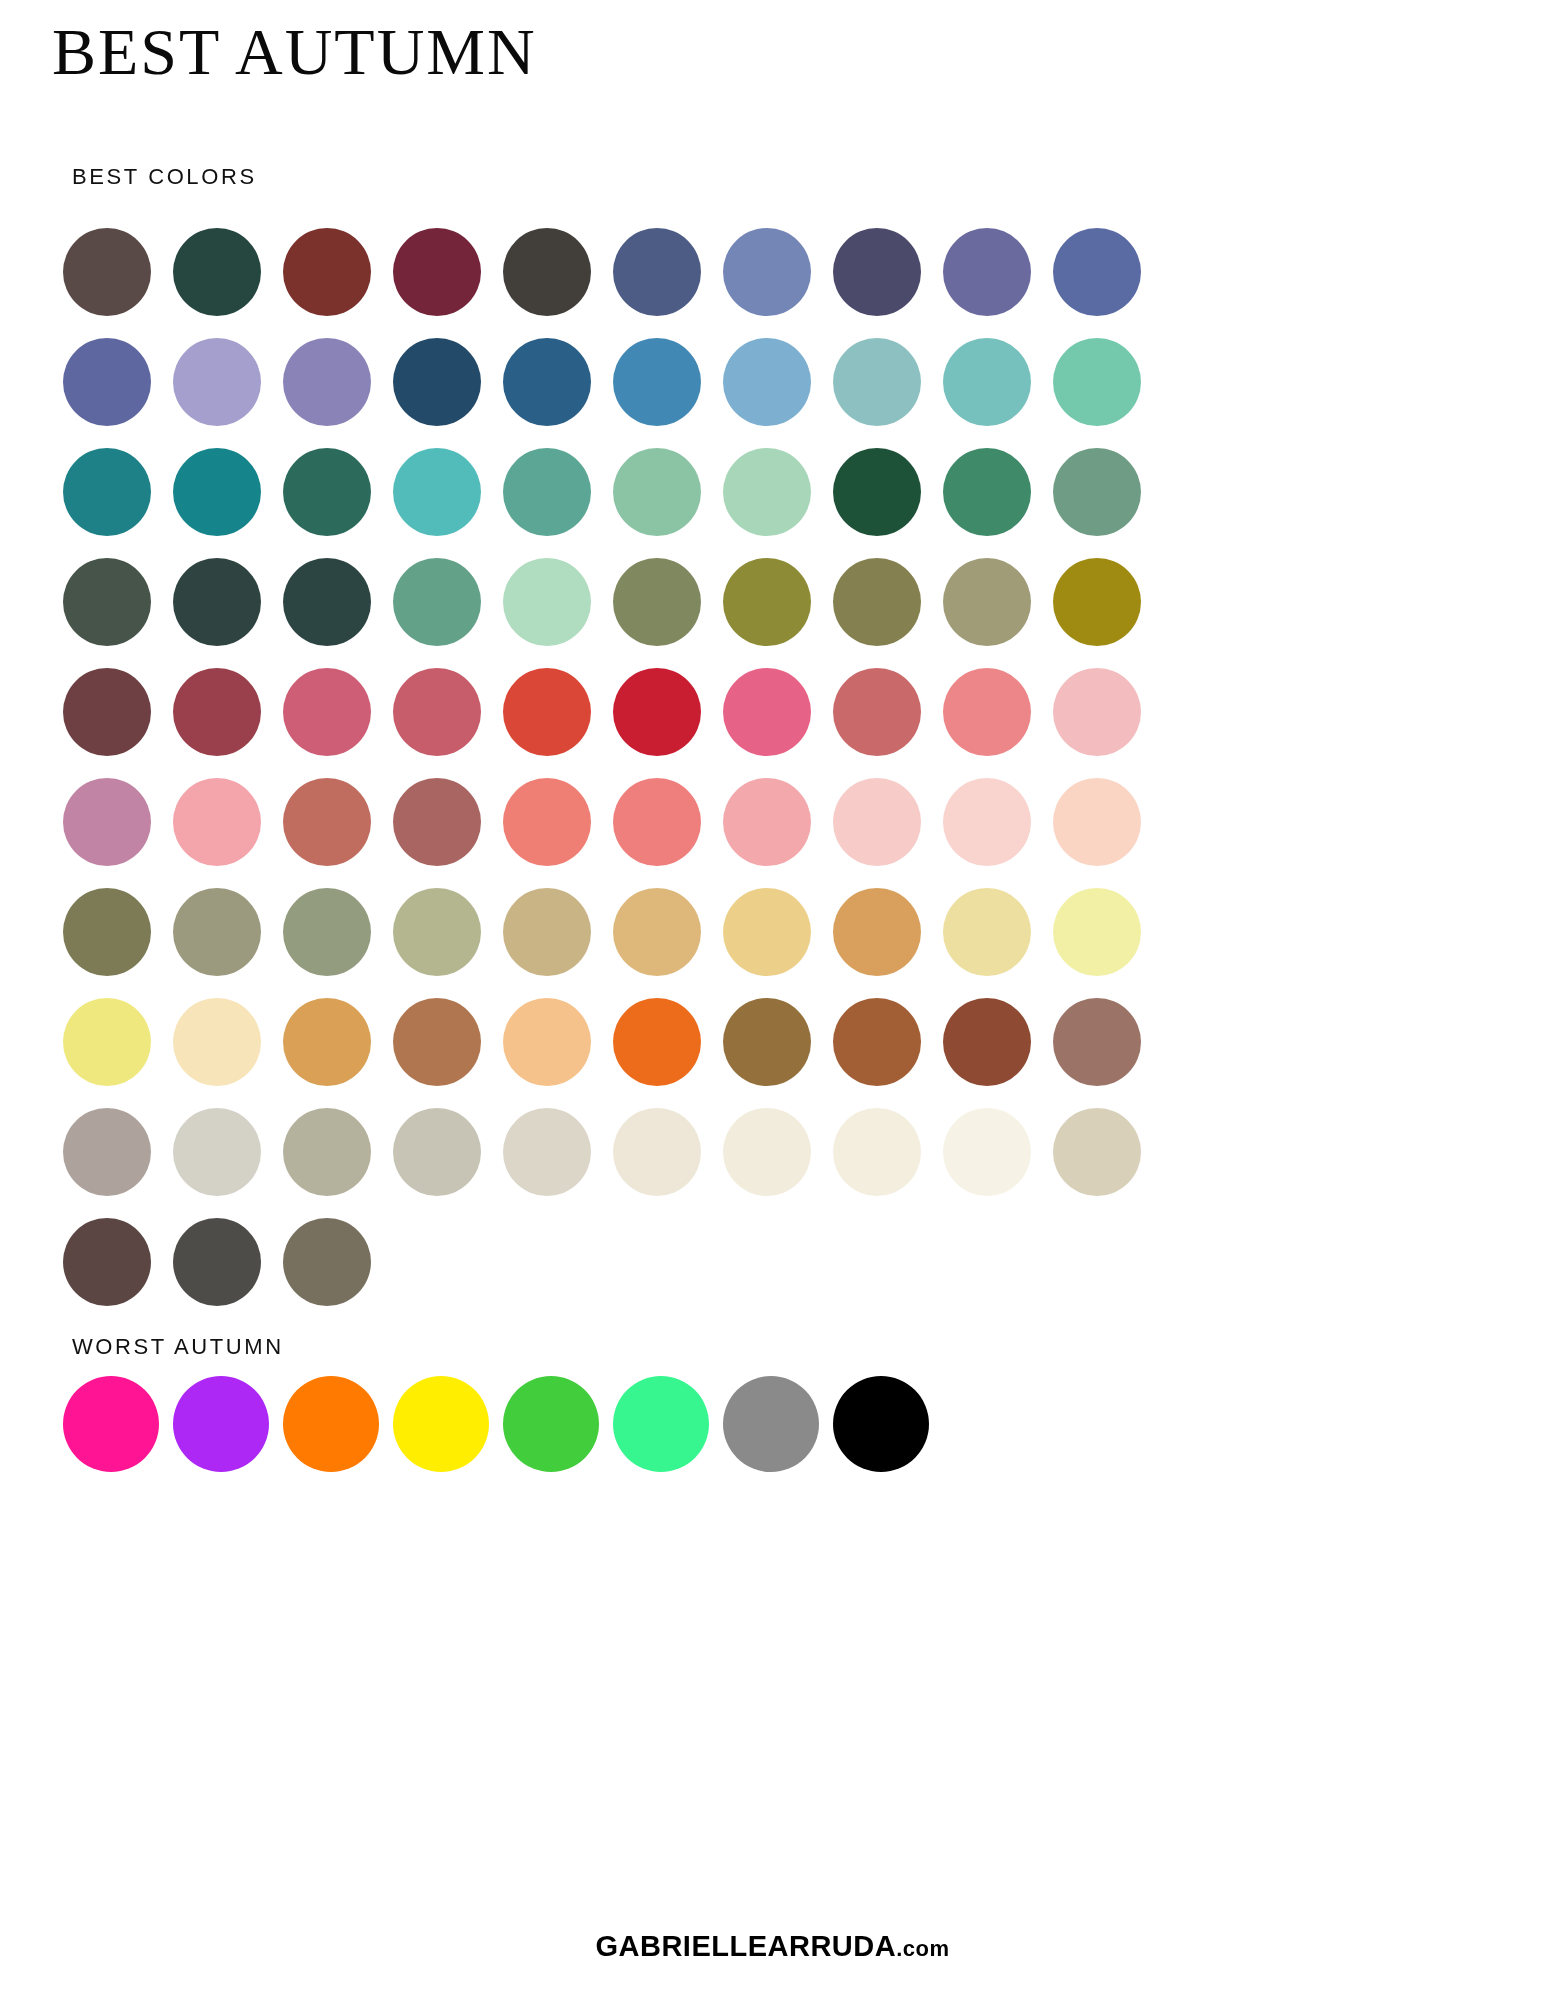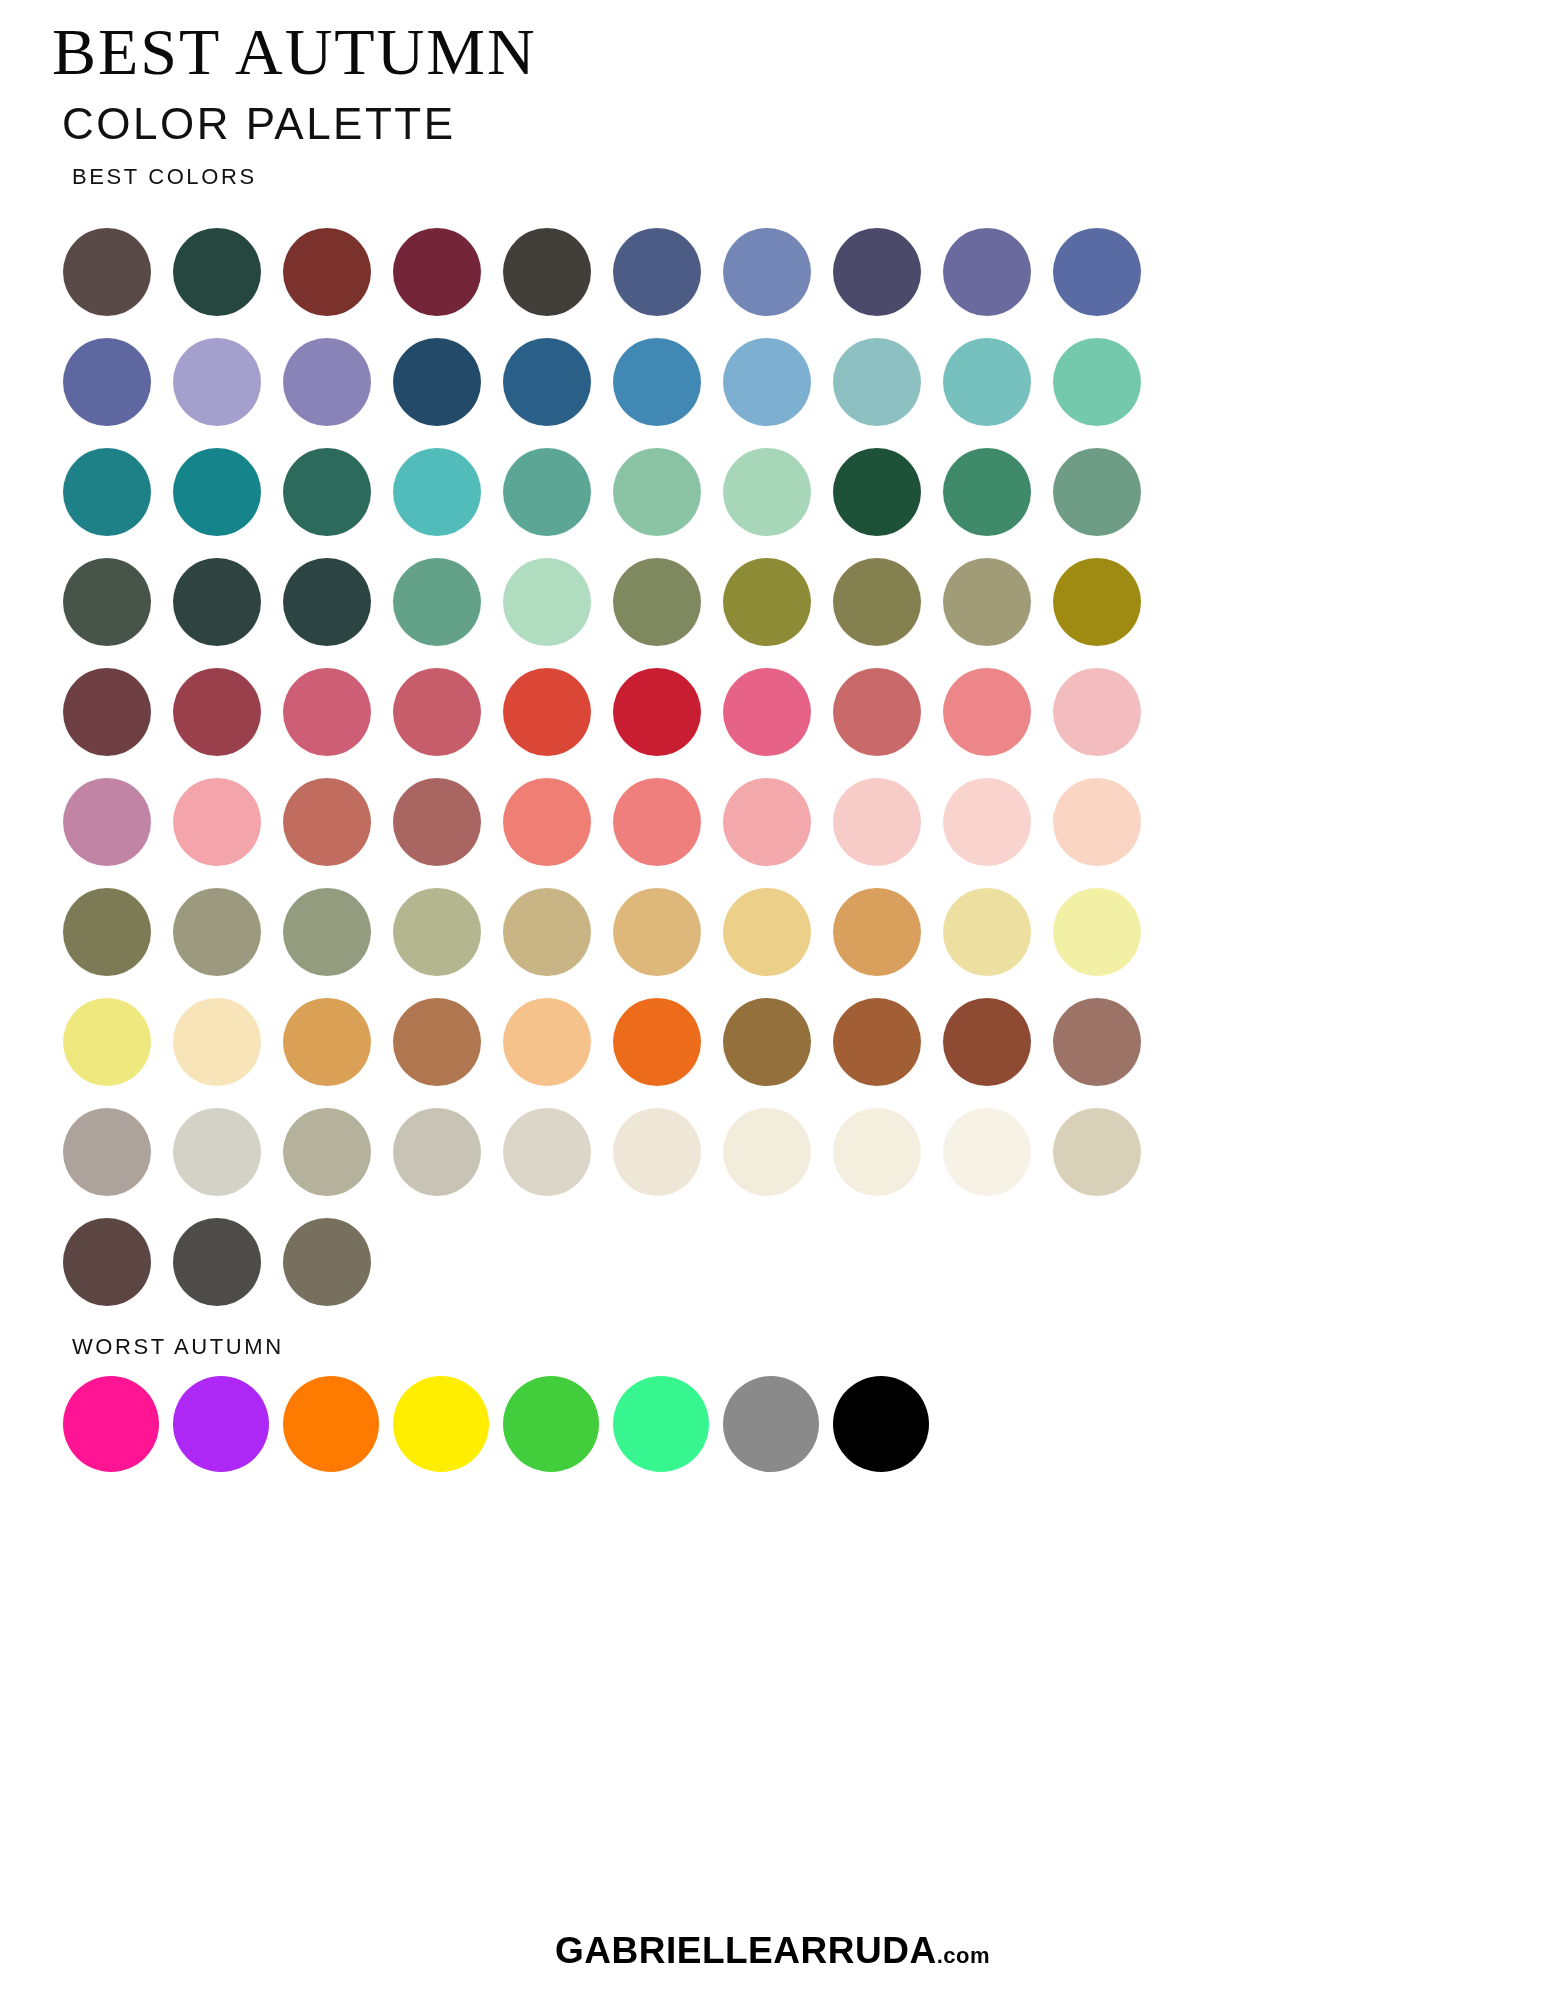--- a/index.html
+++ b/index.html
@@ -87,37 +87,36 @@
   .footer {
     position: absolute;
     left: 0;
     right: 0;
     top: 1930px;
     text-align: center;
     font-family: "Liberation Sans", sans-serif;
     color: #000000;
   }
   .footer .brand {
-    font-size: 37px;
+    font-size: 29px;
     font-weight: bold;
     letter-spacing: 0.5px;
   }
   .footer .tld {
     font-size: 22px;
     font-weight: bold;
     letter-spacing: 0.5px;
   }
 </style>
 </head>
 <body>
 
 <div class="page">
 
   <div class="title">BEST AUTUMN</div>
-  <div class="subtitle">COLOR PALETTE</div>
 
   <div class="section-label" id="best-label">BEST COLORS</div>
   <div class="grid" id="best-grid">
       <div class="swatch-row">
         <div class="swatch" style="background: rgb(90, 74, 71);"></div>
         <div class="swatch" style="background: rgb(37, 71, 64);"></div>
         <div class="swatch" style="background: rgb(123, 50, 44);"></div>
         <div class="swatch" style="background: rgb(116, 37, 58);"></div>
         <div class="swatch" style="background: rgb(66, 63, 58);"></div>
         <div class="swatch" style="background: rgb(76, 92, 133);"></div>

